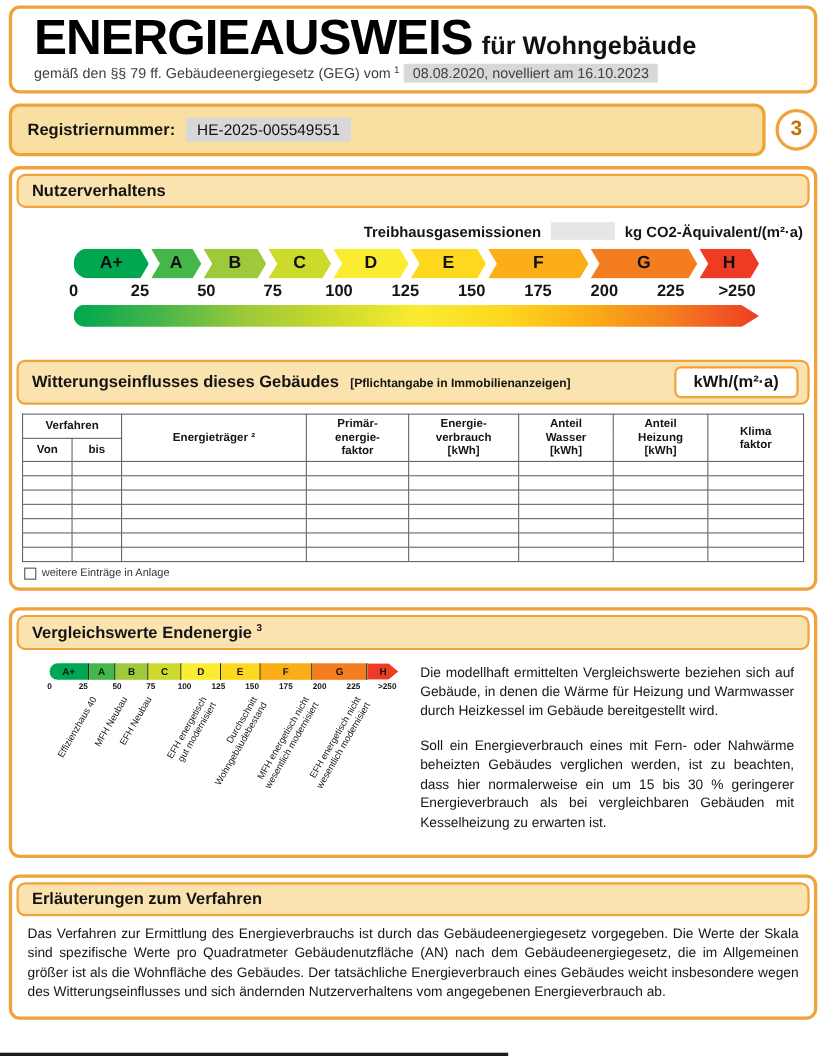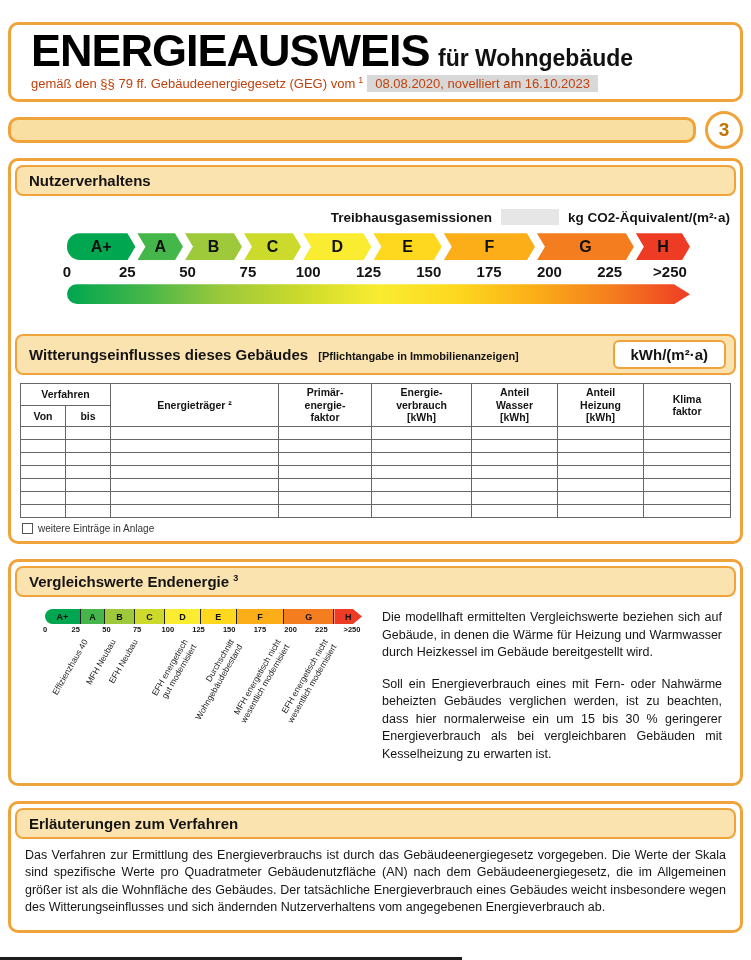--- a/index.html
+++ b/index.html
@@ -4,25 +4,25 @@
 <style>
   html,body{margin:0;padding:0;}
   body{
     width:751px;height:960px;background:#ffffff;position:relative;overflow:hidden;
     font-family:"Liberation Sans",sans-serif;color:#111;box-sizing:border-box;padding:5px 8px 0;
   }
   sup{font-size:0.6em;}
   .box{border:3px solid var(--accent);border-radius:10px;background:#fff;}
 
   
-  .header-box{padding:3px 20px 8px;margin-bottom:9px;margin-top:17px;}
+  .header-box{padding:3px 20px 8px;margin-bottom:9px;}
   .title-line{line-height:1.02;white-space:nowrap;}
   .main-title{font-size:45px;font-weight:bold;letter-spacing:-1px;color:#000;}
   .sub-title{font-size:23px;font-weight:bold;margin-left:4px;}
-  .law-line{font-size:13px;margin-top:1px;color:#c2410c;}
+  .law-line{font-size:13px;margin-top:1px;color:#404040;}
   .law-line sup{font-size:9px;margin:0 4px 0 3px;}
   .gray-box{background:var(--graybox);padding:1px 8px;}
 
   
   .banner-row{display:flex;align-items:center;gap:9px;margin-bottom:9px;}
   .banner{flex:1;background:var(--banner-bg);display:flex;align-items:center;justify-content:space-between;padding:10px 14px;}
   .banner-title{font-weight:bold;font-size:15px;color:#141414;}
   .reg{display:flex;align-items:center;}
   .reg-label{font-weight:bold;font-size:15px;margin-right:10px;color:#141414;}
   .reg-value{font-size:14px;padding:3px 10px;}
@@ -90,20 +90,24 @@
     <span class="main-title">ENERGIEAUSWEIS</span>
     <span class="sub-title">für Wohngebäude</span>
   </div>
   <div class="law-line">
     <span>gemäß den §§ 79 ff. Gebäudeenergiegesetz (GEG) vom</span><sup>1</sup><span class="gray-box">08.08.2020, novelliert am 16.10.2023</span>
   </div>
 </div>
 
 <div class="banner-row">
   <div class="box banner">
+    <span class="reg">
+      <span class="reg-label">Registriernummer:</span>
+      <span class="gray-box reg-value">HE-2025-005549551</span>
+    </span>
   </div>
   <div class="page-badge">3</div>
 </div>
 
 <div class="box section">
   <div class="strip">
     <span>Nutzerverhaltens</span>
   </div>
 
   <div class="emissions-row">

